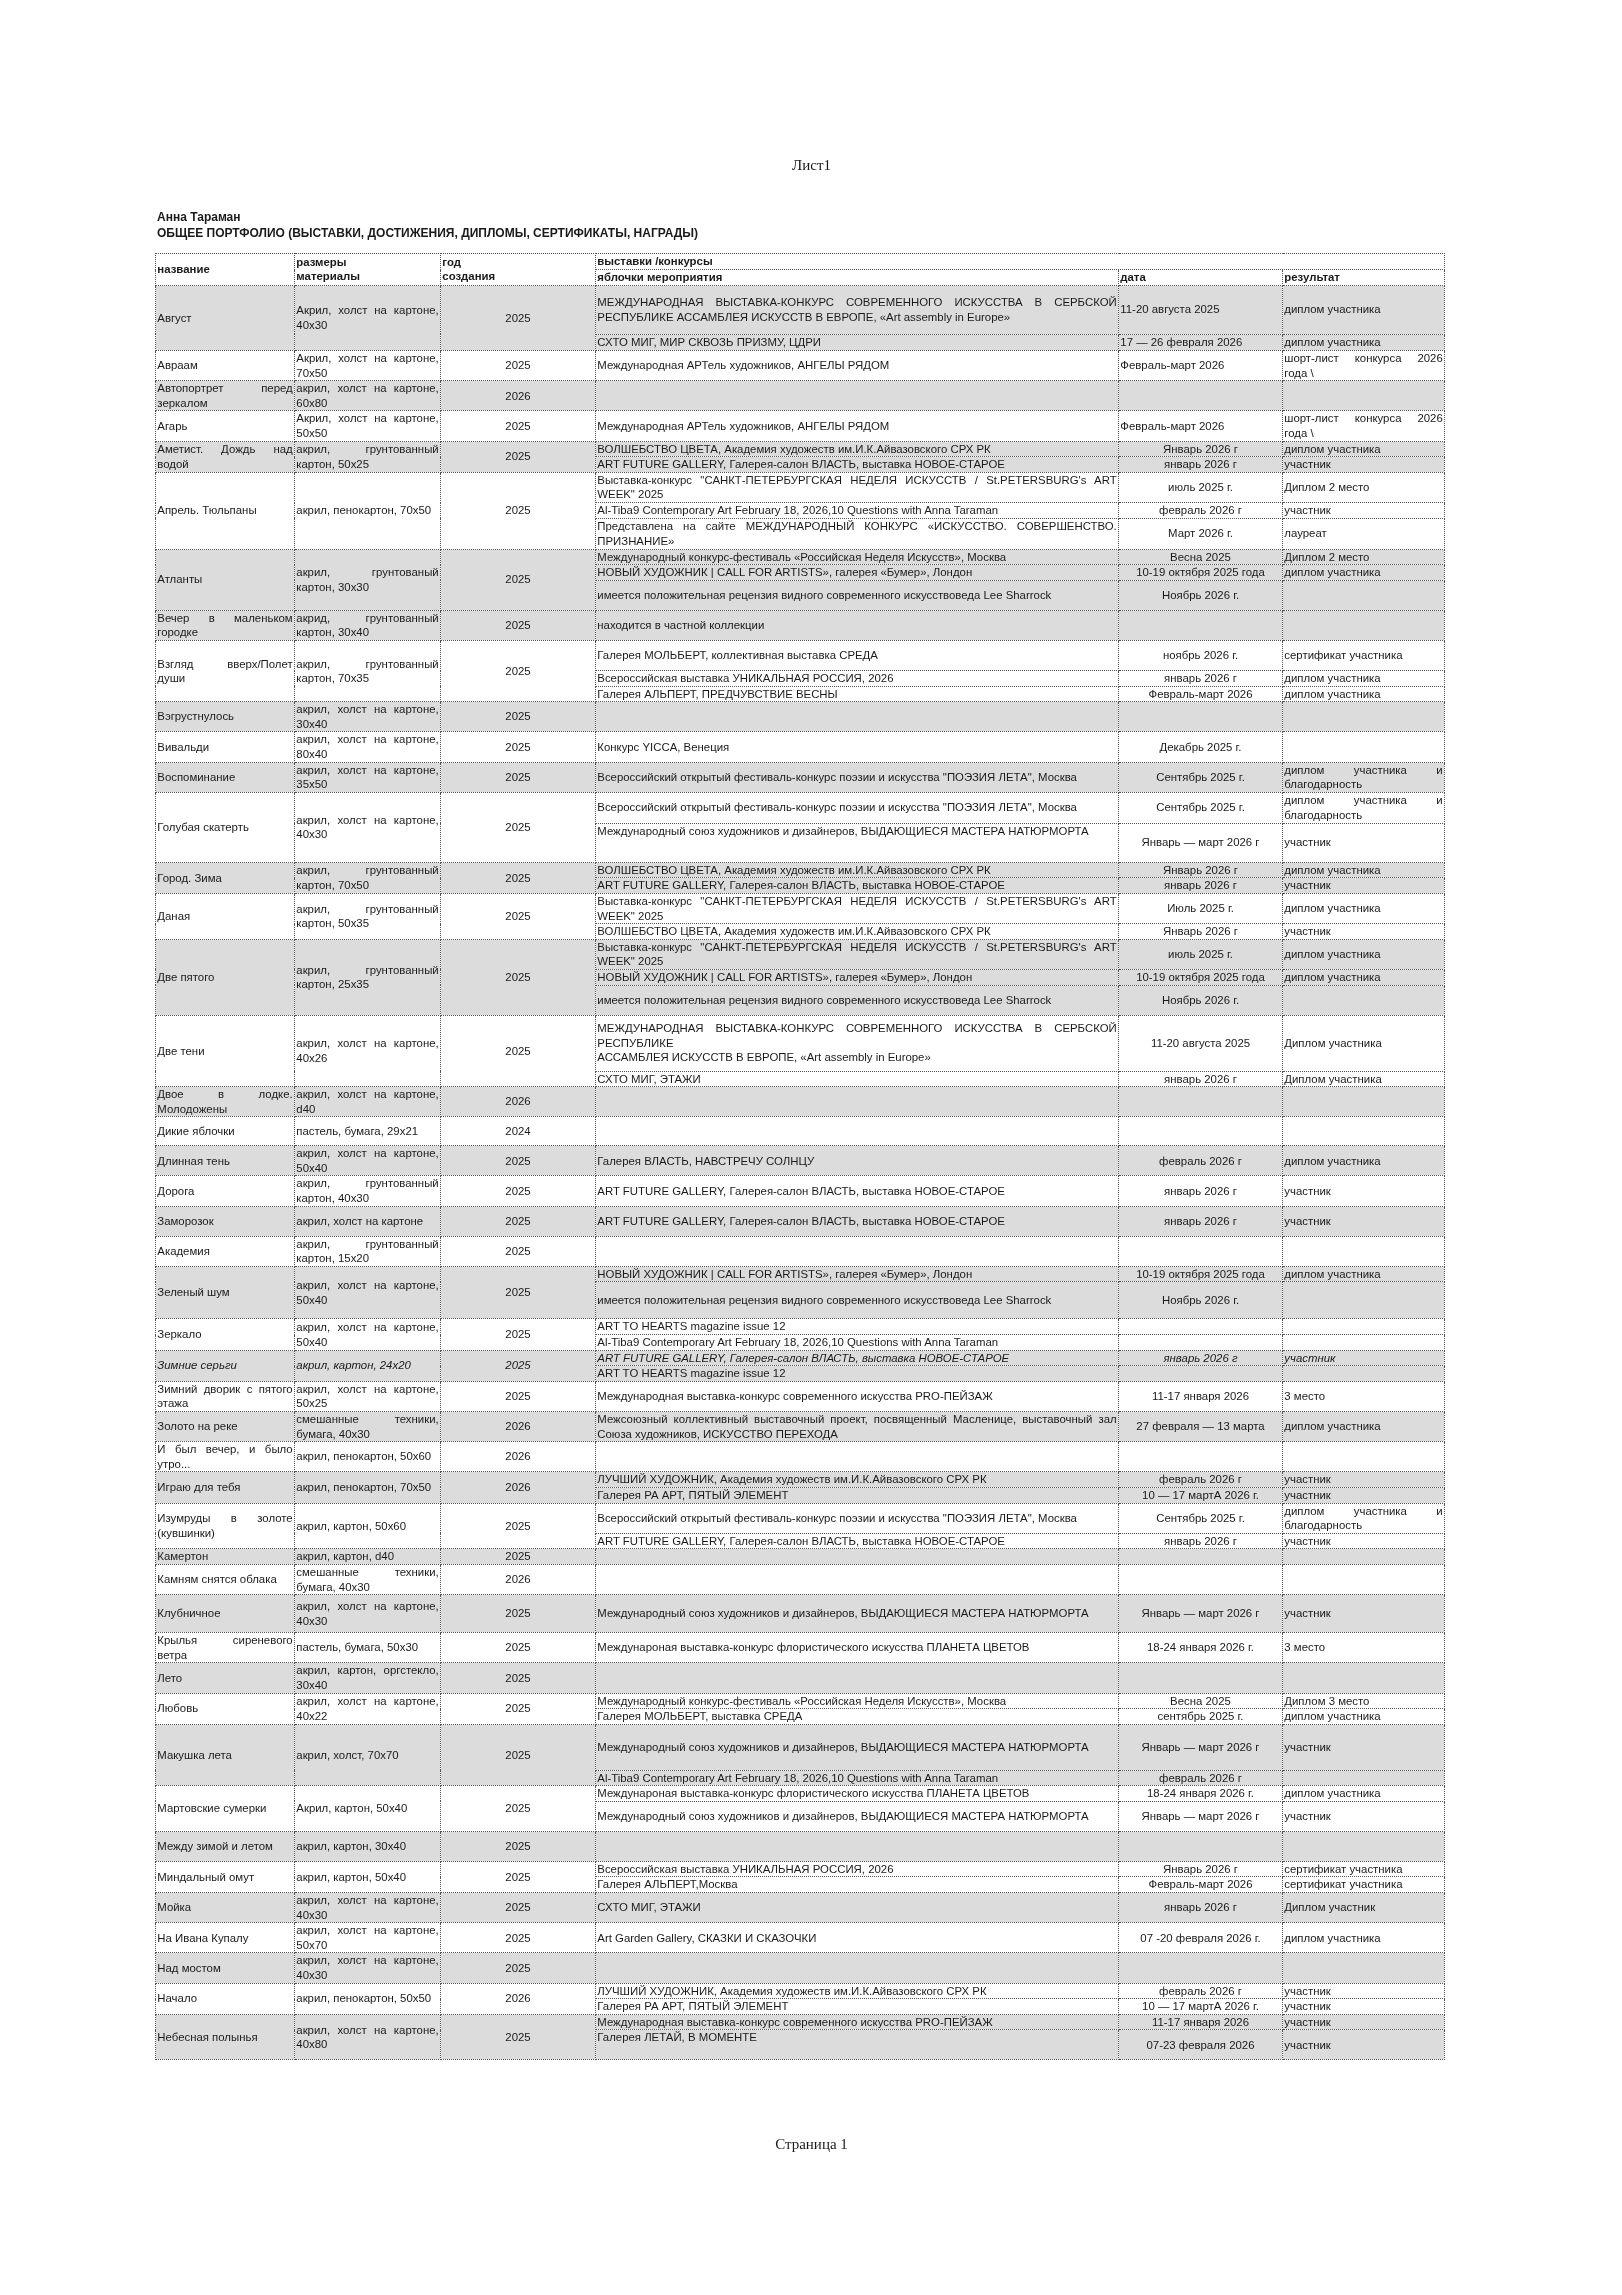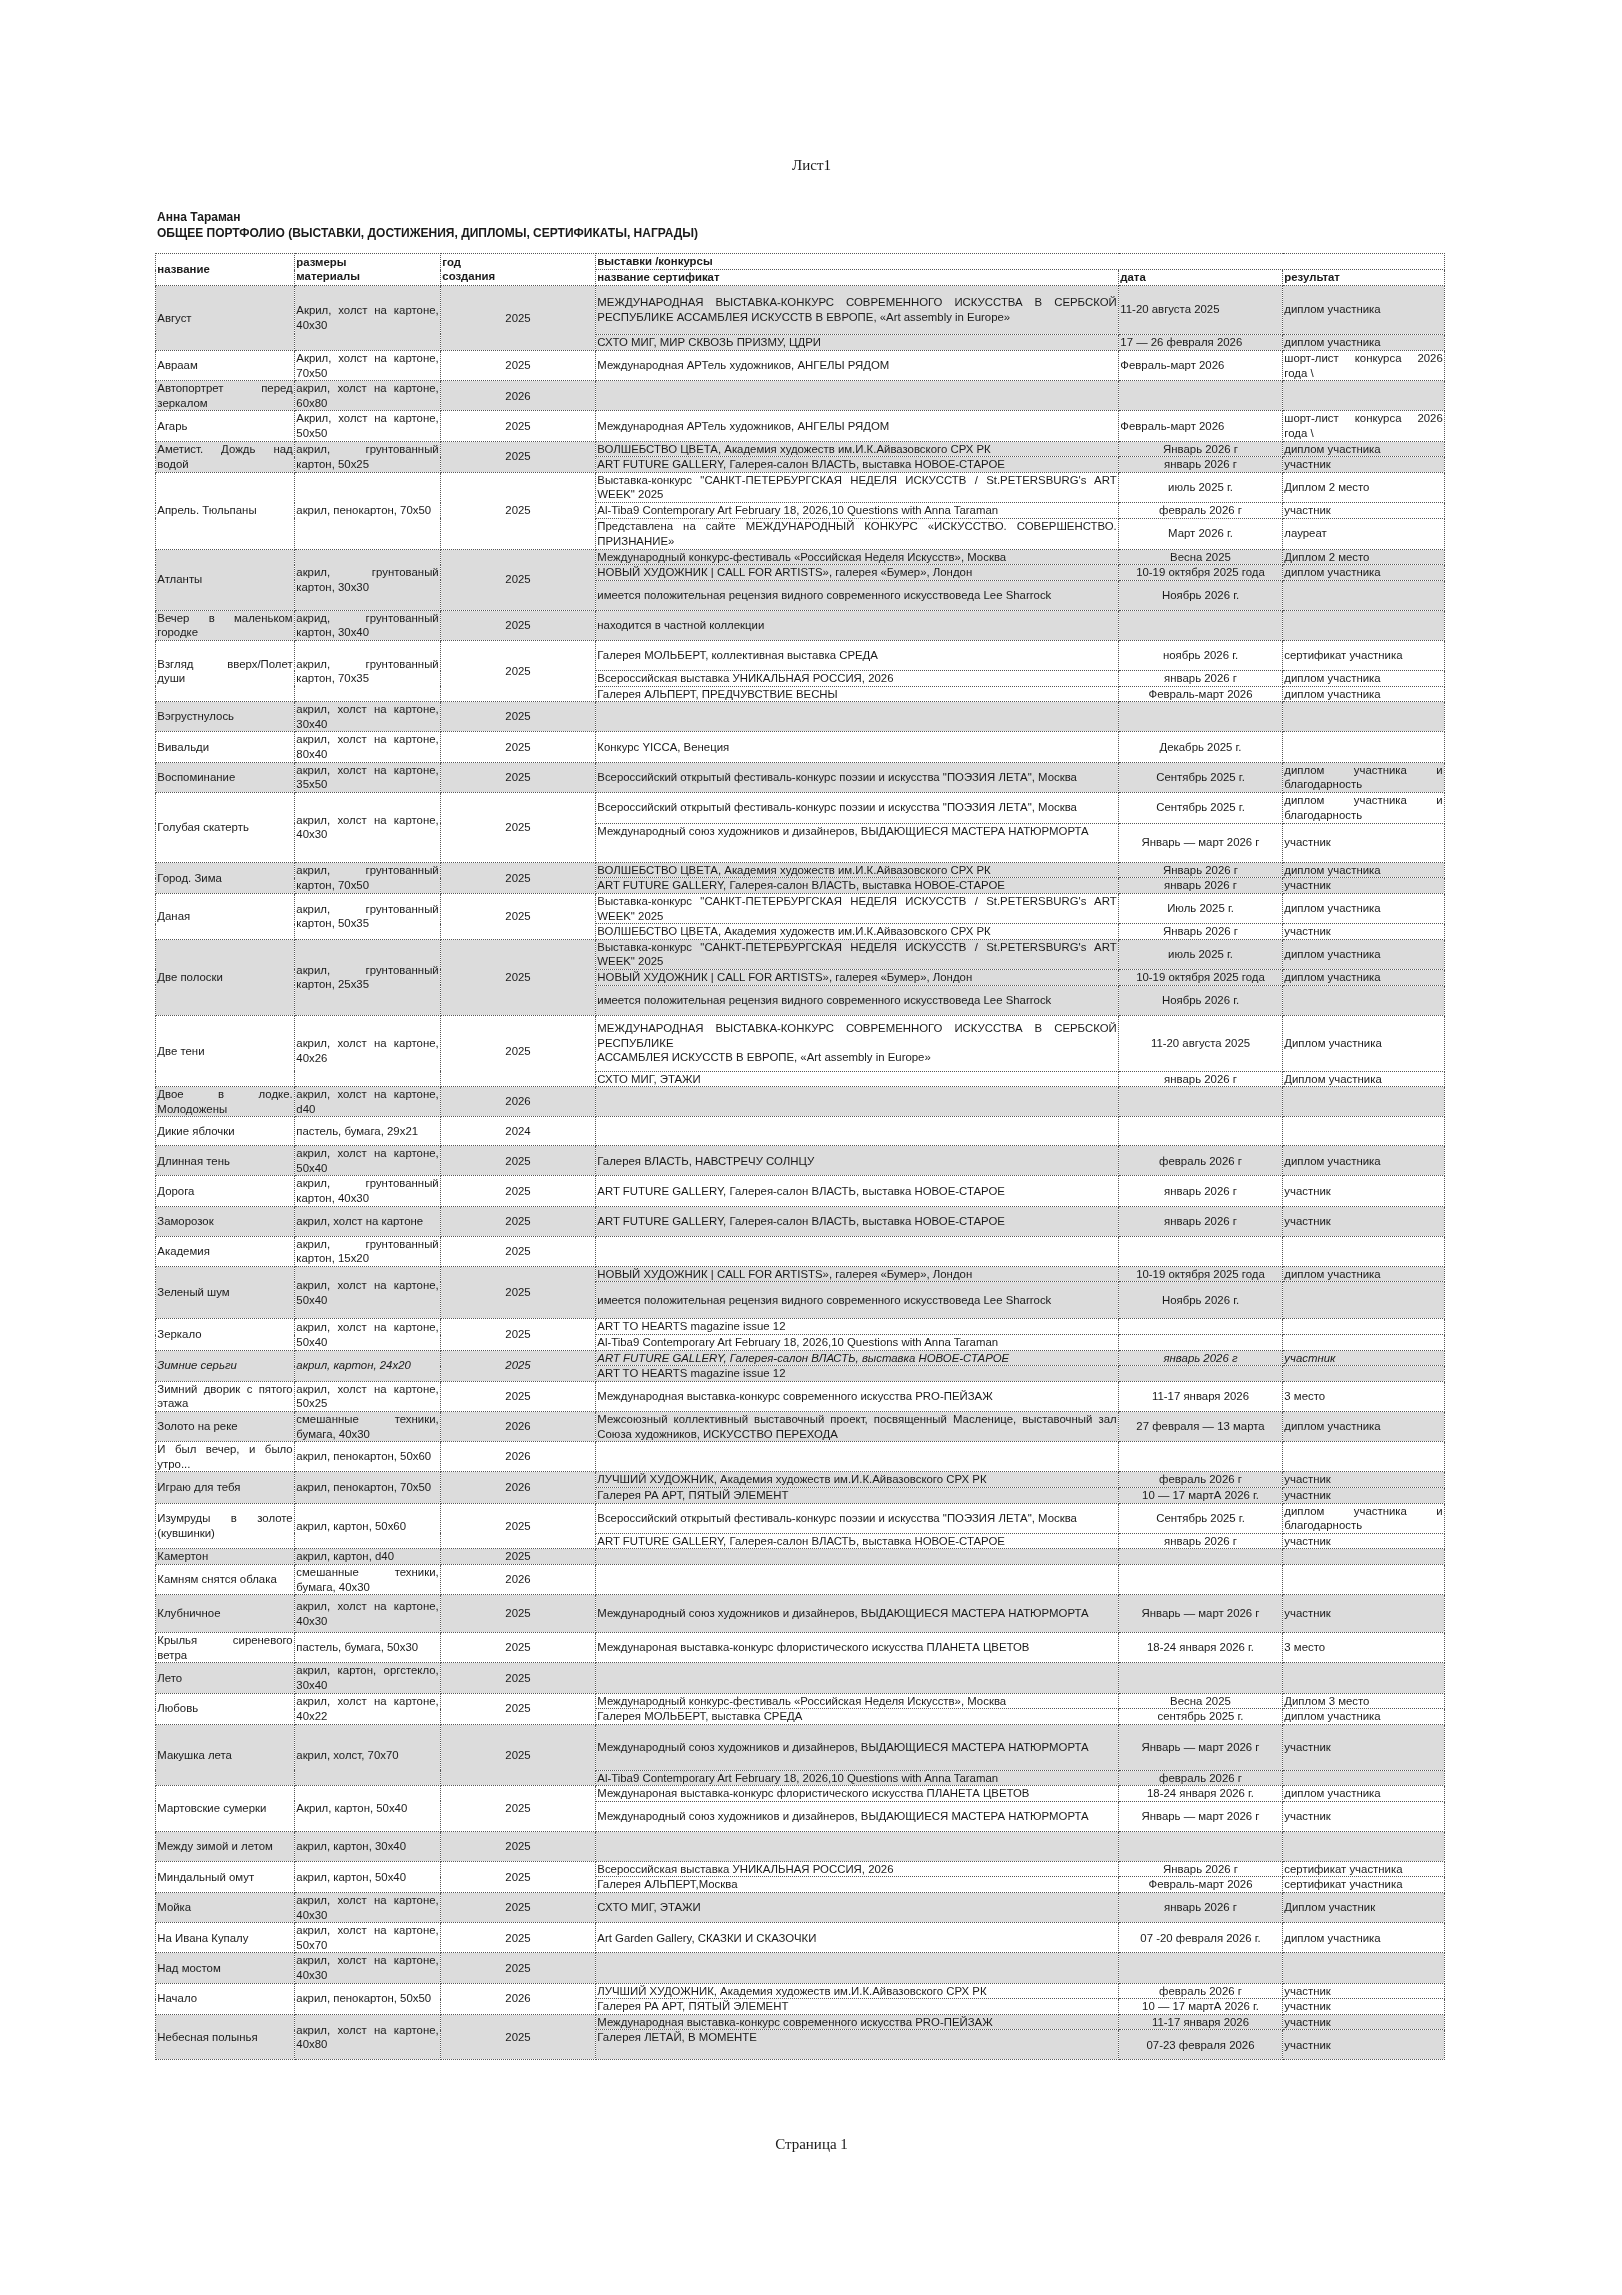--- a/index.html
+++ b/index.html
@@ -44,21 +44,21 @@
       <col class="c-res">
   </colgroup>
   <tbody id="tbody">
     <tr class="hdr" style="height:16px">
       <td rowspan="2">название</td>
       <td rowspan="2"><span>размеры</span><br><span>материалы</span></td>
       <td rowspan="2"><span>год</span><br><span>создания</span></td>
       <td colspan="3">выставки /конкурсы</td>
     </tr>
     <tr class="hdr" style="height:15px">
-      <td>название сертификат</td>
+      <td>яблочки мероприятия</td>
       <td>дата</td>
       <td>результат</td>
     </tr>
   <tr class="grey" style="height: 49px;">
         <td rowspan="2" class="just">Август</td>
         <td rowspan="2" class="just">Акрил, холст на картоне, 40х30</td>
         <td rowspan="2" class="year">2025</td>
         <td class="ev" style="white-space: pre-line;">МЕЖДУНАРОДНАЯ ВЫСТАВКА-КОНКУРС СОВРЕМЕННОГО ИСКУССТВА В СЕРБСКОЙ РЕСПУБЛИКЕ АССАМБЛЕЯ ИСКУССТВ В ЕВРОПЕ, «Art assembly in Europe»</td>
         <td class="date-l">11-20 августа 2025</td>
         <td class="just">диплом участника</td>
@@ -224,21 +224,21 @@
         <td class="ev" style="white-space: pre-line;">Выставка-конкурс "САНКТ-ПЕТЕРБУРГСКАЯ НЕДЕЛЯ ИСКУССТВ / St.PETERSBURG's ART WEEK" 2025</td>
         <td class="date-c">Июль 2025 г.</td>
         <td class="just">диплом участника</td>
       </tr>
       <tr class="white" style="height: 14.6px;">
         <td class="ev" style="white-space: pre-line;">ВОЛШЕБСТВО ЦВЕТА, Академия художеств им.И.К.Айвазовского СРХ РК</td>
         <td class="date-c">Январь 2026 г</td>
         <td class="just">участник</td>
       </tr>
       <tr class="grey" style="height: 30px;">
-        <td rowspan="3" class="just">Две полоски</td>
+        <td rowspan="3" class="just">Две пятого</td>
         <td rowspan="3" class="just">акрил, грунтованный картон, 25х35</td>
         <td rowspan="3" class="year">2025</td>
         <td class="ev" style="white-space: pre-line;">Выставка-конкурс "САНКТ-ПЕТЕРБУРГСКАЯ НЕДЕЛЯ ИСКУССТВ / St.PETERSBURG's ART WEEK" 2025</td>
         <td class="date-c">июль 2025 г.</td>
         <td class="just">диплом участника</td>
       </tr>
       <tr class="grey" style="height: 14.6px;">
         <td class="ev" style="white-space: pre-line;">НОВЫЙ ХУДОЖНИК | CALL FOR ARTISTS», галерея «Бумер», Лондон</td>
         <td class="date-c">10-19 октября 2025 года</td>
         <td class="just">диплом участника</td>

